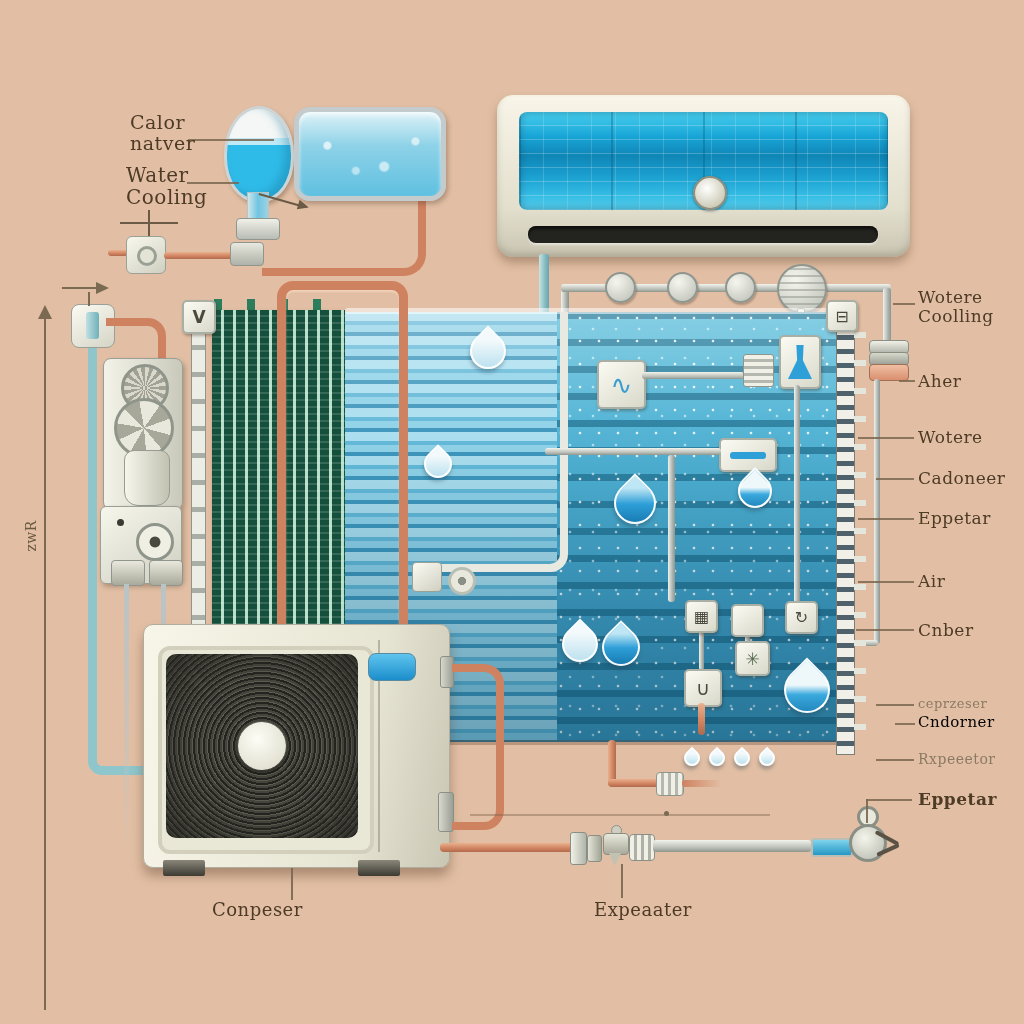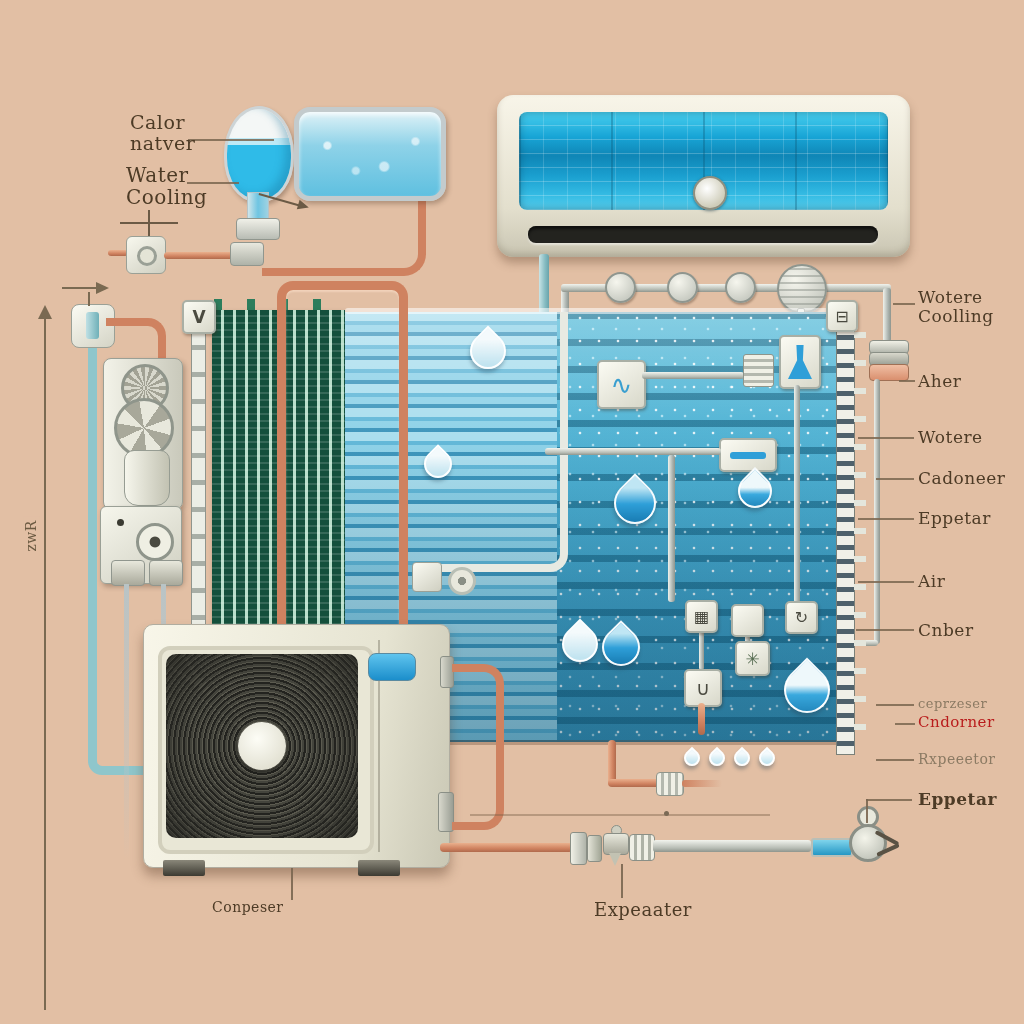--- a/index.html
+++ b/index.html
@@ -290,19 +290,19 @@
 Cooling</div>
   <div class="lbl" style="left:918px;top:288px;">Wotere
 Coolling</div>
   <div class="lbl" style="left:918px;top:372px;">Aher</div>
   <div class="lbl" style="left:918px;top:428px;">Wotere</div>
   <div class="lbl" style="left:918px;top:469px;">Cadoneer</div>
   <div class="lbl" style="left:918px;top:509px;">Eppetar</div>
   <div class="lbl" style="left:918px;top:572px;">Air</div>
   <div class="lbl" style="left:918px;top:621px;">Cnber</div>
   <div class="lbl lbl-soft" style="left:918px;top:697px;">ceprzeser</div>
-  <div class="lbl" style="left:918px;top:714px;font-size:15px;color:#b91c1c;">Cndorner</div>
+  <div class="lbl" style="left:918px;top:714px;font-size:15px;color:#000000;">Cndorner</div>
   <div class="lbl lbl-soft" style="left:918px;top:752px;font-size:14px;">Rxpeeetor</div>
   <div class="lbl" style="left:918px;top:790px;font-weight:bold;">Eppetar</div>
-  <div class="lbl" style="left:212px;top:900px;font-size:14px;">Conpeser</div>
+  <div class="lbl" style="left:212px;top:900px;font-size:18px;">Conpeser</div>
   <div class="lbl" style="left:594px;top:900px;font-size:18px;">Expeaater</div>
 
 </div>
 
 </body></html>

